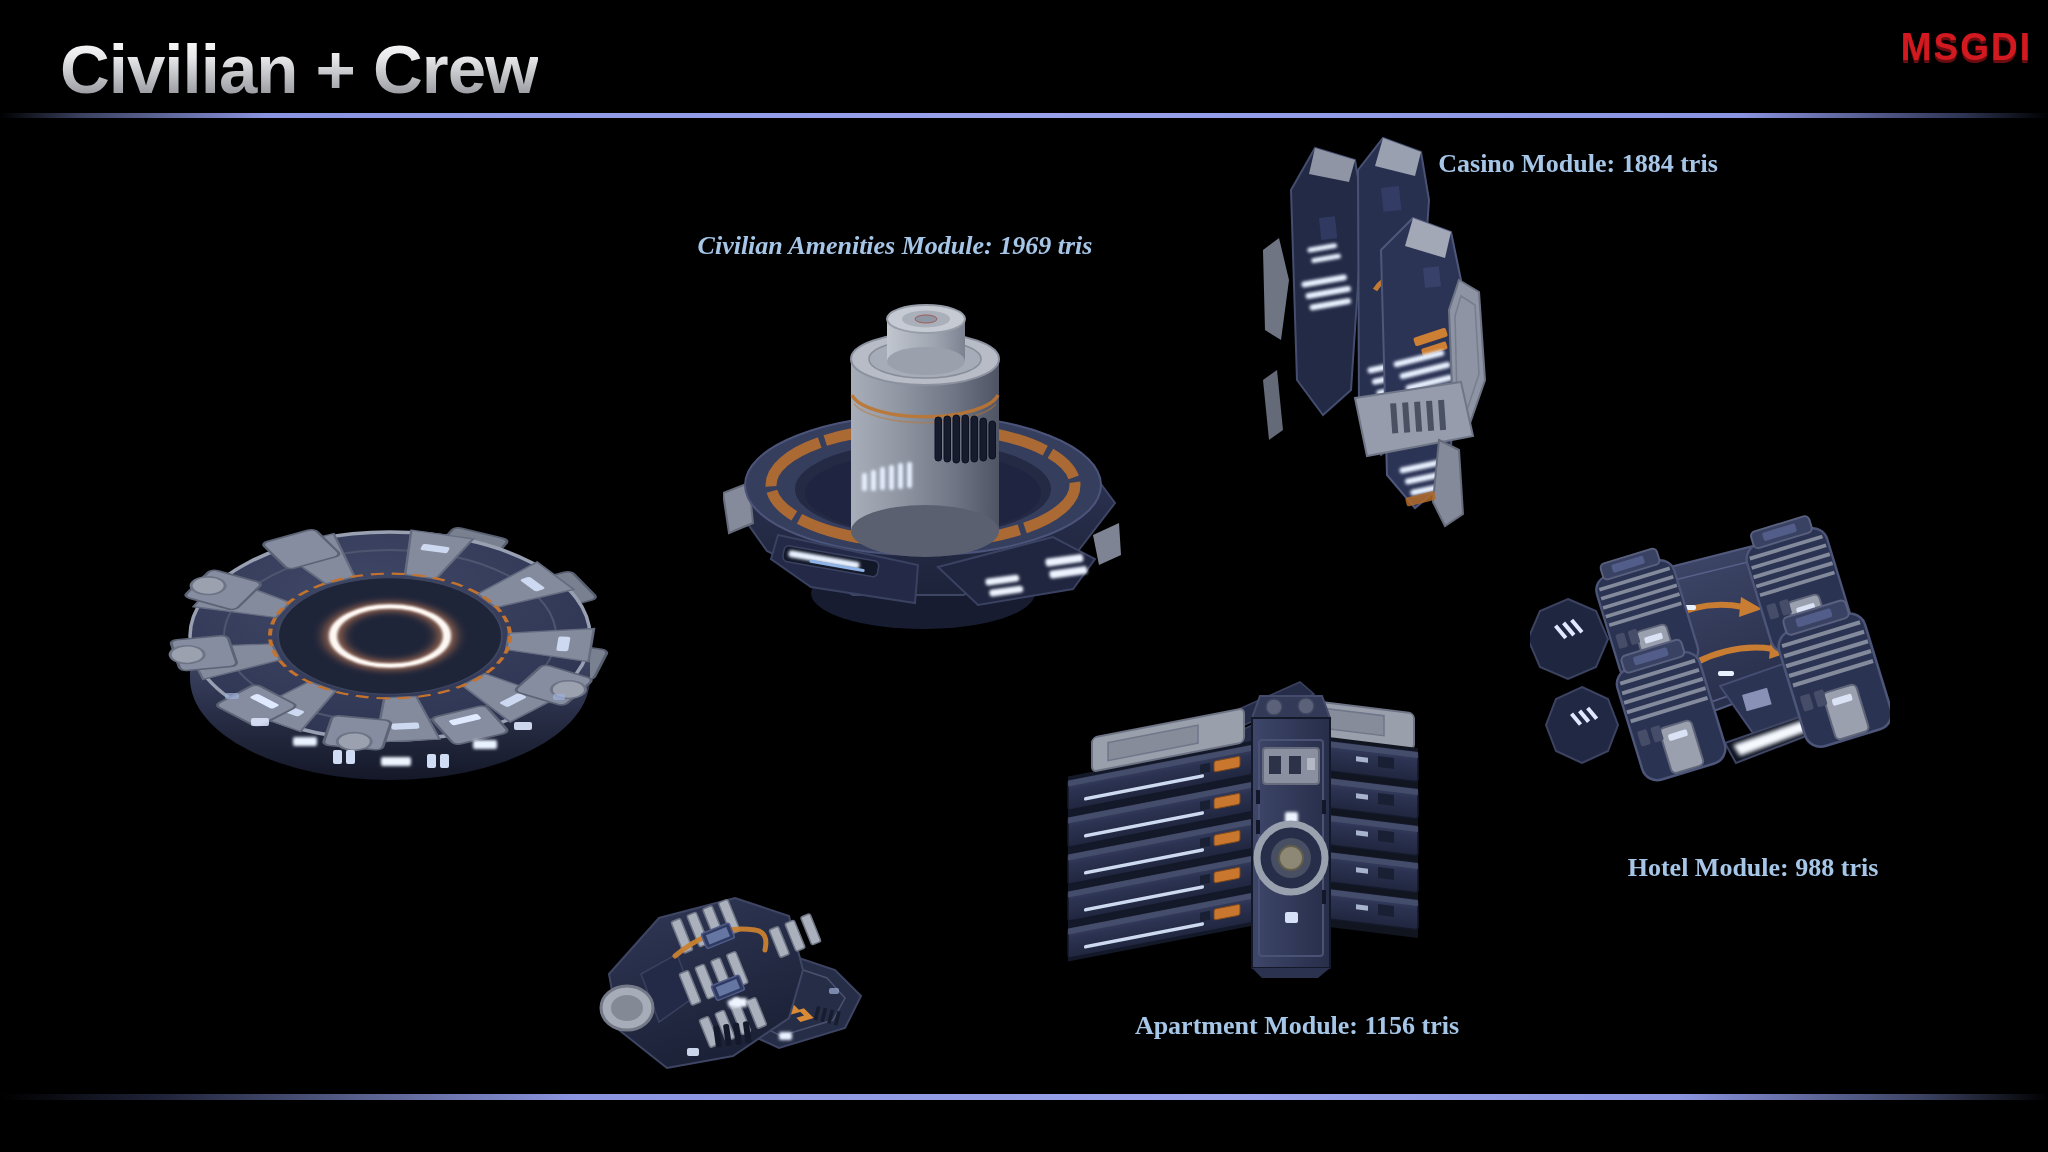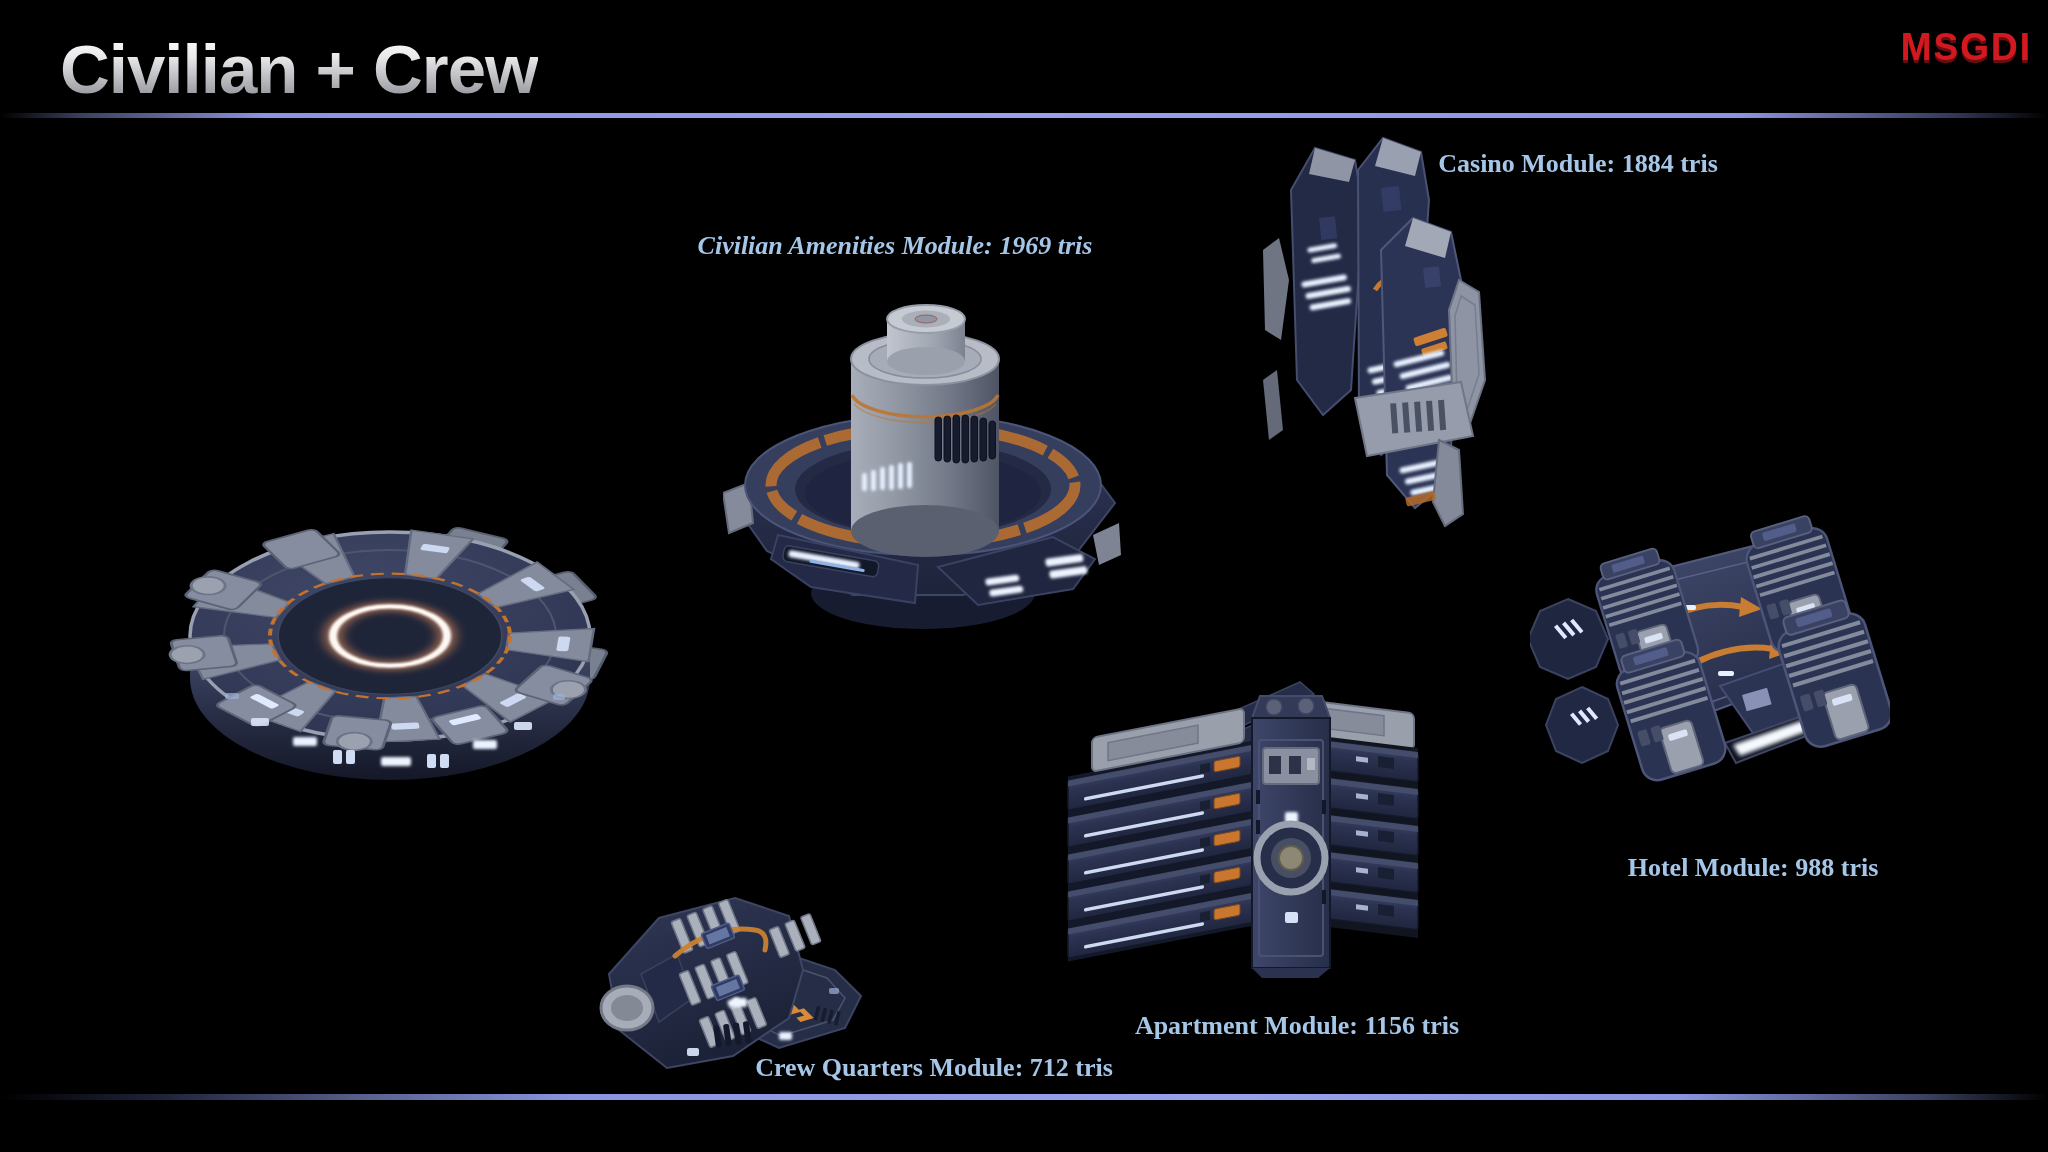--- a/index.html
+++ b/index.html
@@ -554,16 +554,15 @@
       <g transform="translate(130,148) rotate(-8)">
         <rect width="6" height="22" rx="2" fill="#141a2c"></rect>
           <rect x="10" width="6" height="22" rx="2" fill="#141a2c"></rect>
         <rect x="20" width="6" height="22" rx="2" fill="#141a2c"></rect>
           <rect x="30" width="6" height="22" rx="2" fill="#141a2c"></rect>
       </g>
       <rect x="104" y="170" width="12" height="8" rx="2" fill="#dfe9ff" opacity="0.9"></rect>
       <rect x="150" y="120" width="14" height="9" rx="2" fill="#eef5ff" filter="url(#cqglow)"></rect>
     </svg>
   </figure>
-  <div class="mlabel" style="left:934px;top:1053px;">Crew Quarters Module: 712 tris</div>
 
   <div class="divider divider-bottom"></div>
 </div>
 
 </body></html>

